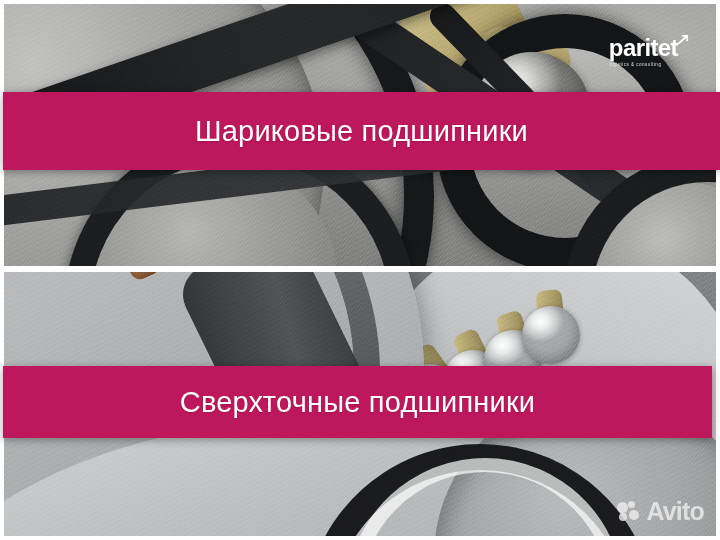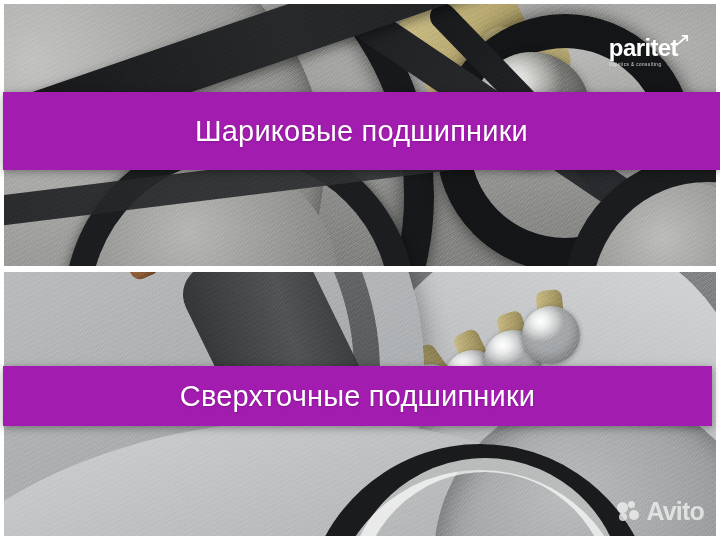--- a/index.html
+++ b/index.html
@@ -180,26 +180,26 @@
   }
   .b-bigcirc{
     position:absolute;left:430px;top:120px;width:330px;height:330px;border-radius:50%;
     background:radial-gradient(65% 60% at 40% 32%,#b9bbbd 0%,#a3a5a7 55%,#8d8f91 100%);
     box-shadow:inset 6px 8px 24px rgba(0,0,0,.25);
   }
 
   
   .banner{
     position:absolute;
-    background:#a21caf;
+    background:#be185d;
     display:flex;align-items:center;justify-content:center;
     box-shadow:0 2px 8px rgba(0,0,0,.35);
   }
   .banner-1{left:3px;top:92px;width:717px;height:78px;}
-  .banner-2{left:3px;top:366px;width:709px;height:60px;}
+  .banner-2{left:3px;top:366px;width:709px;height:72px;}
   .banner-text{
     color:#ffffff;font-size:29px;line-height:1;letter-spacing:.2px;
     font-family:"Liberation Sans","DejaVu Sans",sans-serif;
     white-space:nowrap;text-shadow:0 1px 2px rgba(0,0,0,.18);
   }
 
   
   .logo{position:absolute;right:42px;top:36px;text-align:left;line-height:1;}
   .logo-word{
     color:#ffffff;font-size:24px;font-weight:700;letter-spacing:-.6px;

